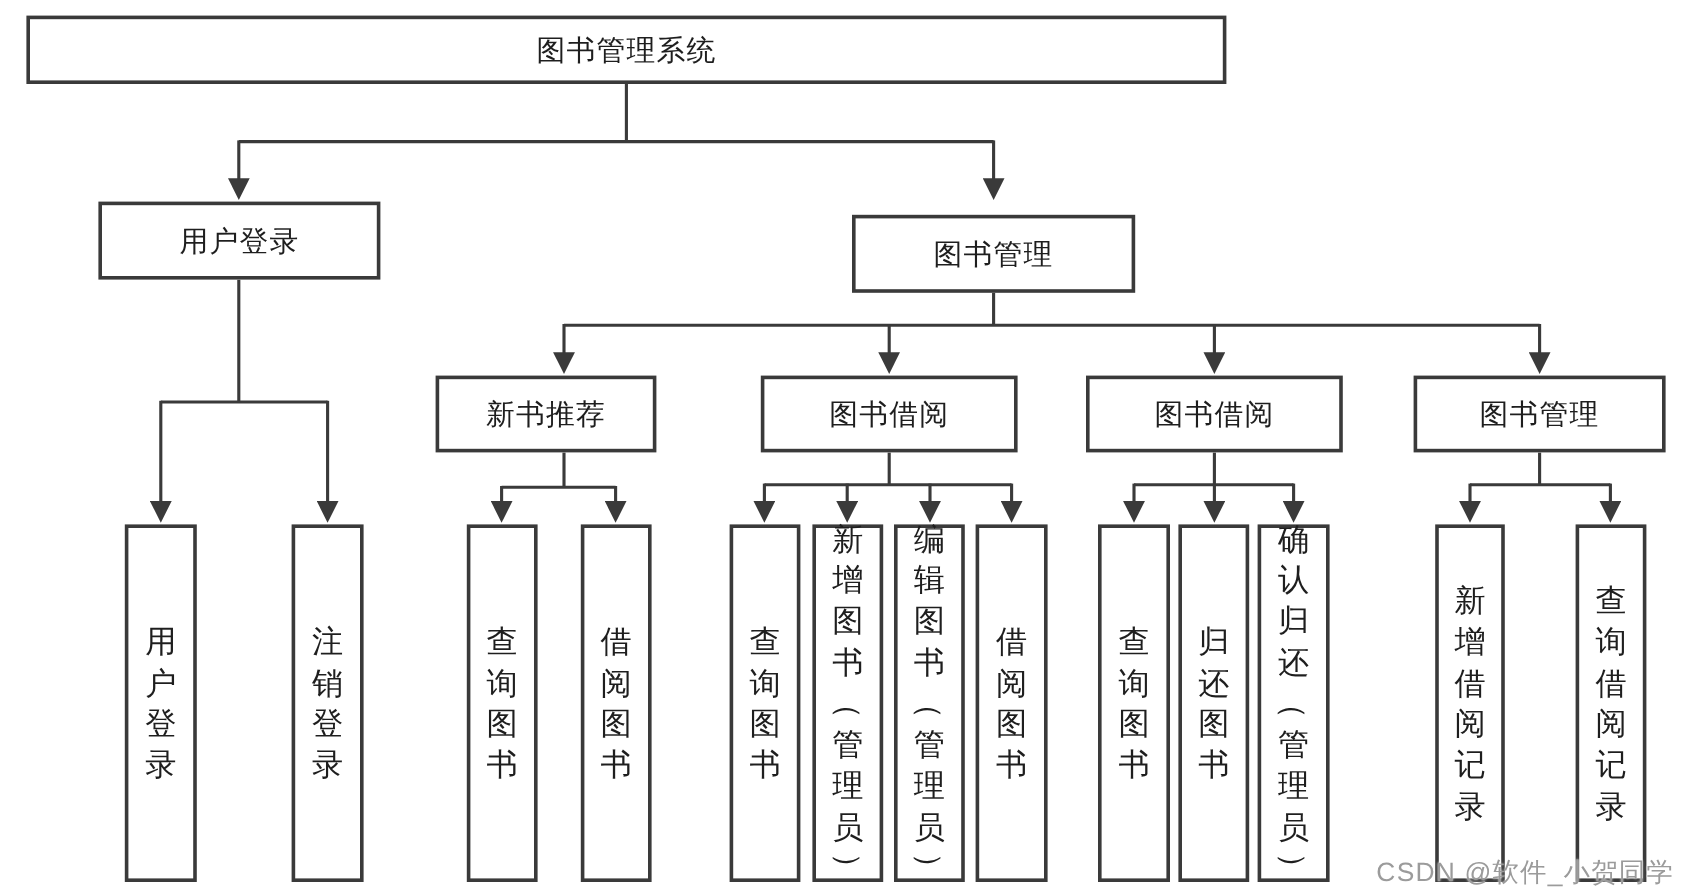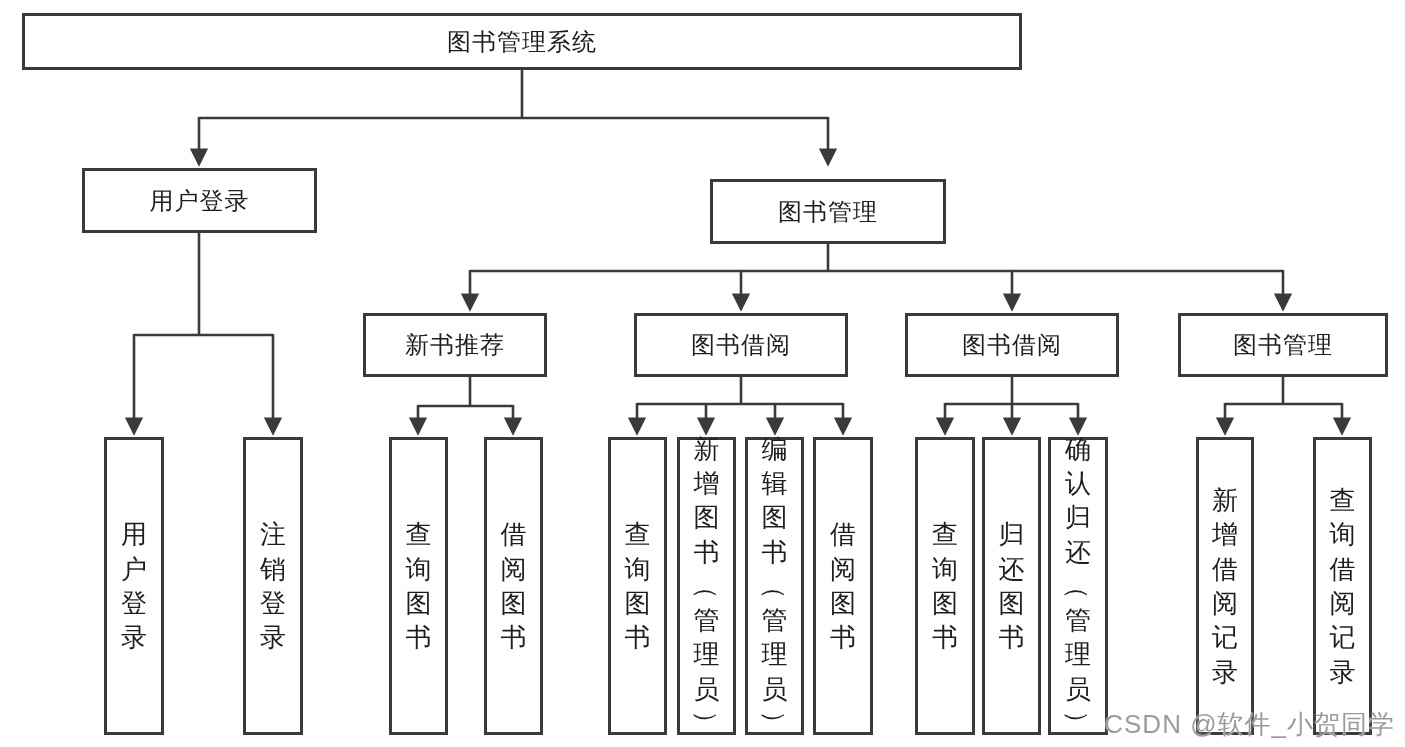--- a/index.html
+++ b/index.html
@@ -18,21 +18,21 @@
     display:flex;align-items:center;justify-content:center;
   }
   .h .label{font-size:24px;letter-spacing:1px;white-space:nowrap;}
   .vbox{align-items:center;}
   .vtext{display:flex;flex-direction:column;align-items:center;justify-content:center;
          font-size:26px;line-height:1.32;}
   .vtext span{display:block;}
   .vtext span.rot{transform:rotate(90deg);}
   .watermark{
     position:absolute;right:10px;bottom:5px;z-index:6;
-    font-size:26px;letter-spacing:1px;color:var(--watermark,#9b9b9b);
+    font-size:22px;letter-spacing:1px;color:var(--watermark,#9b9b9b);
     text-shadow:0 0 2px #ffffff;white-space:nowrap;text-align:center;
   }
 </style>
 </head>
 <body>
 
 <div class="canvas">
 
   <svg class="connectors" viewBox="0 0 1405 747" xmlns="http://www.w3.org/2000/svg">
     <defs>

